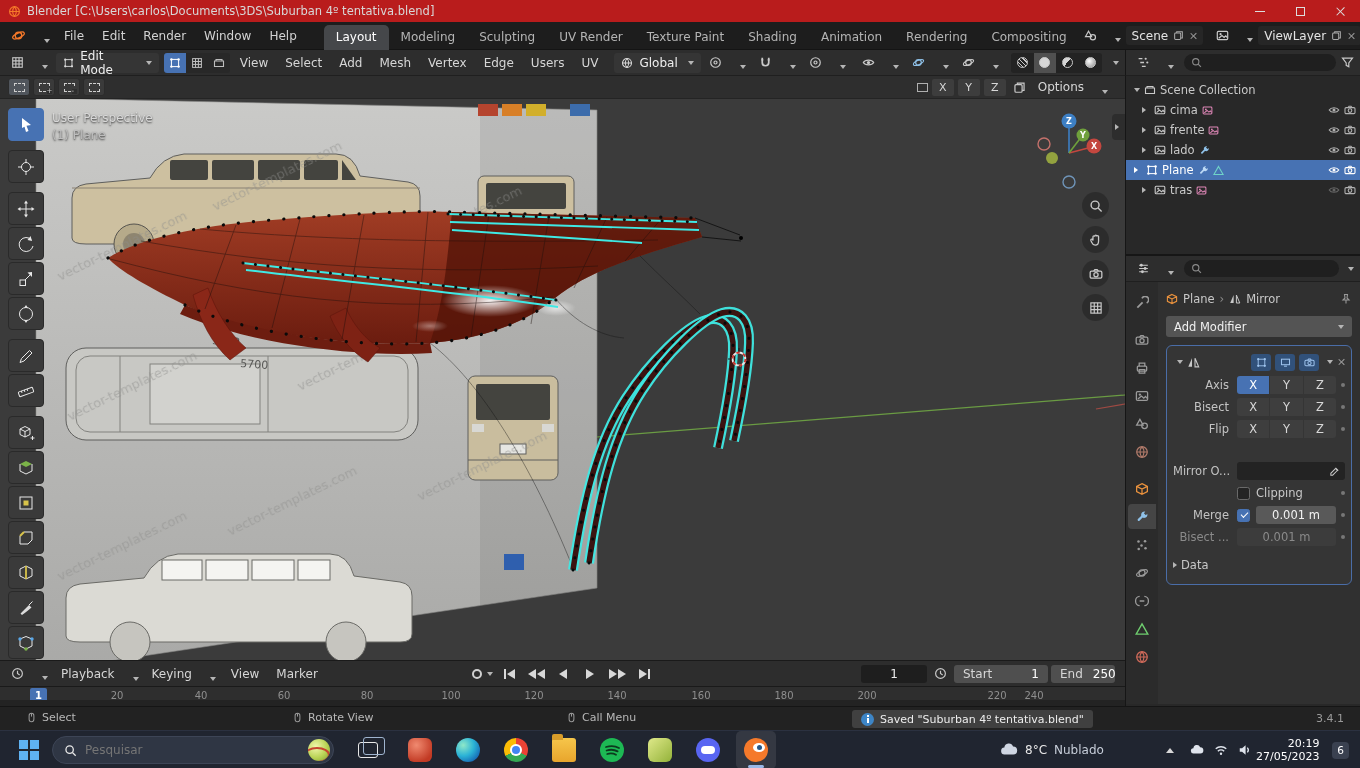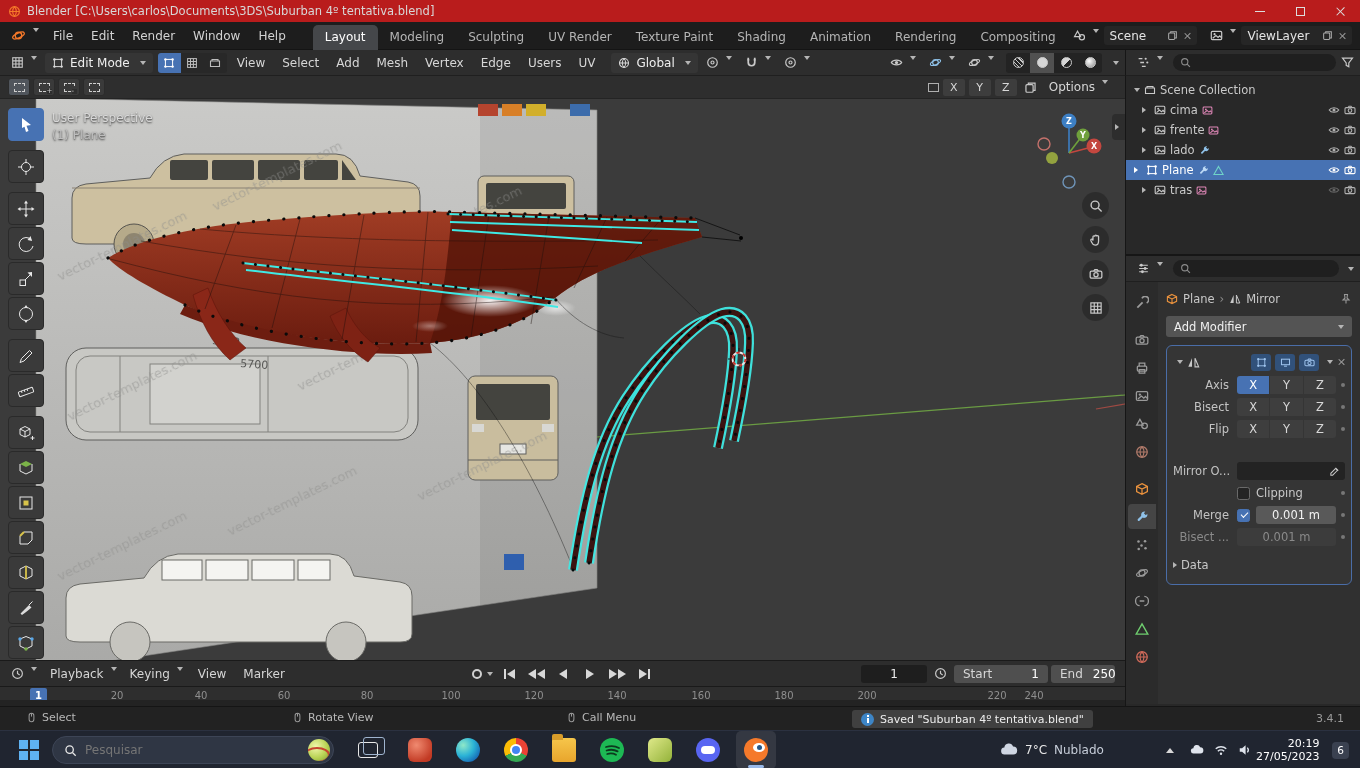--- a/index.html
+++ b/index.html
@@ -26,21 +26,21 @@
   .wstab.active{background:#45474a;color:#fff}
   .pill{background:#262626;border-radius:3px;height:19px;display:flex;align-items:center;padding:0 6px;gap:5px}
   .pill .txt{color:#e4e4e4}
   .xsmall{position:relative;width:8px;height:8px;opacity:.7}
   .xsmall::before,.xsmall::after{content:"";position:absolute;left:3.5px;top:0;width:1.2px;height:8px;background:#ccc}
   .xsmall::before{transform:rotate(45deg)}.xsmall::after{transform:rotate(-45deg)}
   
   .hdr{top:50px;height:26px;background:#2d2d2d;border-bottom:1px solid #1f1f1f;display:flex;align-items:center}
   .vp-hdr{left:0;width:1125px;padding:0 6px;gap:3px}
   .outl-hdr{left:1125px;width:235px;border-left:1px solid #161616;padding:0 6px;gap:5px}
-  .hbtn{display:flex;align-items:flex-start;padding:3px 5px;border-radius:3px;gap:3px}
+  .hbtn{display:flex;align-items:flex-end;padding:3px 5px;border-radius:3px;gap:14px}
   .mode-pill{background:#353535;border-radius:3px;height:20px;display:flex;align-items:center;padding:0 7px;gap:6px;color:#eee}
   .selgrp{display:flex;background:#282828;border-radius:3px;overflow:hidden;margin-left:2px}
   .selgrp .sb{width:23px;height:20px;display:flex;align-items:center;justify-content:center}
   .selgrp .sb.on{background:#4772b3}
   .hmenu{padding:4px 7px;color:#d6d6d6;border-radius:3px;white-space:nowrap}
   .shadegrp{display:flex;background:#232323;border-radius:3px;overflow:hidden}
   .shadegrp .sb{width:24px;height:20px;display:flex;align-items:center;justify-content:center}
   .shadegrp .sb.on{background:#505050}
   .ring{width:11px;height:11px;border-radius:50%;border:1.3px solid #c9c9c9}
   .ring.mesh{background:repeating-linear-gradient(45deg,#c9c9c9 0 1px,transparent 1px 3px)}
@@ -1270,21 +1270,21 @@
         <span class="appic discic"></span>
       </div>
     <div class="tbapp active" style="left:736px">
         <span class="appic blenderic"></span>
       </div>
 
     <div class="tray" style="left:1000px;gap:7px">
       <svg class="ic" width="18" height="18" style="color:#cfd6e2">
           <use href="#s-cloud"></use>
         </svg>
-      <span>7°C</span>
+      <span>8°C</span>
       <span style="color:#c6cdd8">Nublado</span>
     </div>
     <div class="tray" style="left:1166px">
         <span class="up"></span>
       </div>
     <div class="tray" style="left:1190px;gap:10px">
       <svg class="ic" width="14" height="14" style="color:#dfe4ec">
           <use href="#s-cloud"></use>
         </svg>
       <svg class="ic" width="14" height="14" style="color:#dfe4ec">

